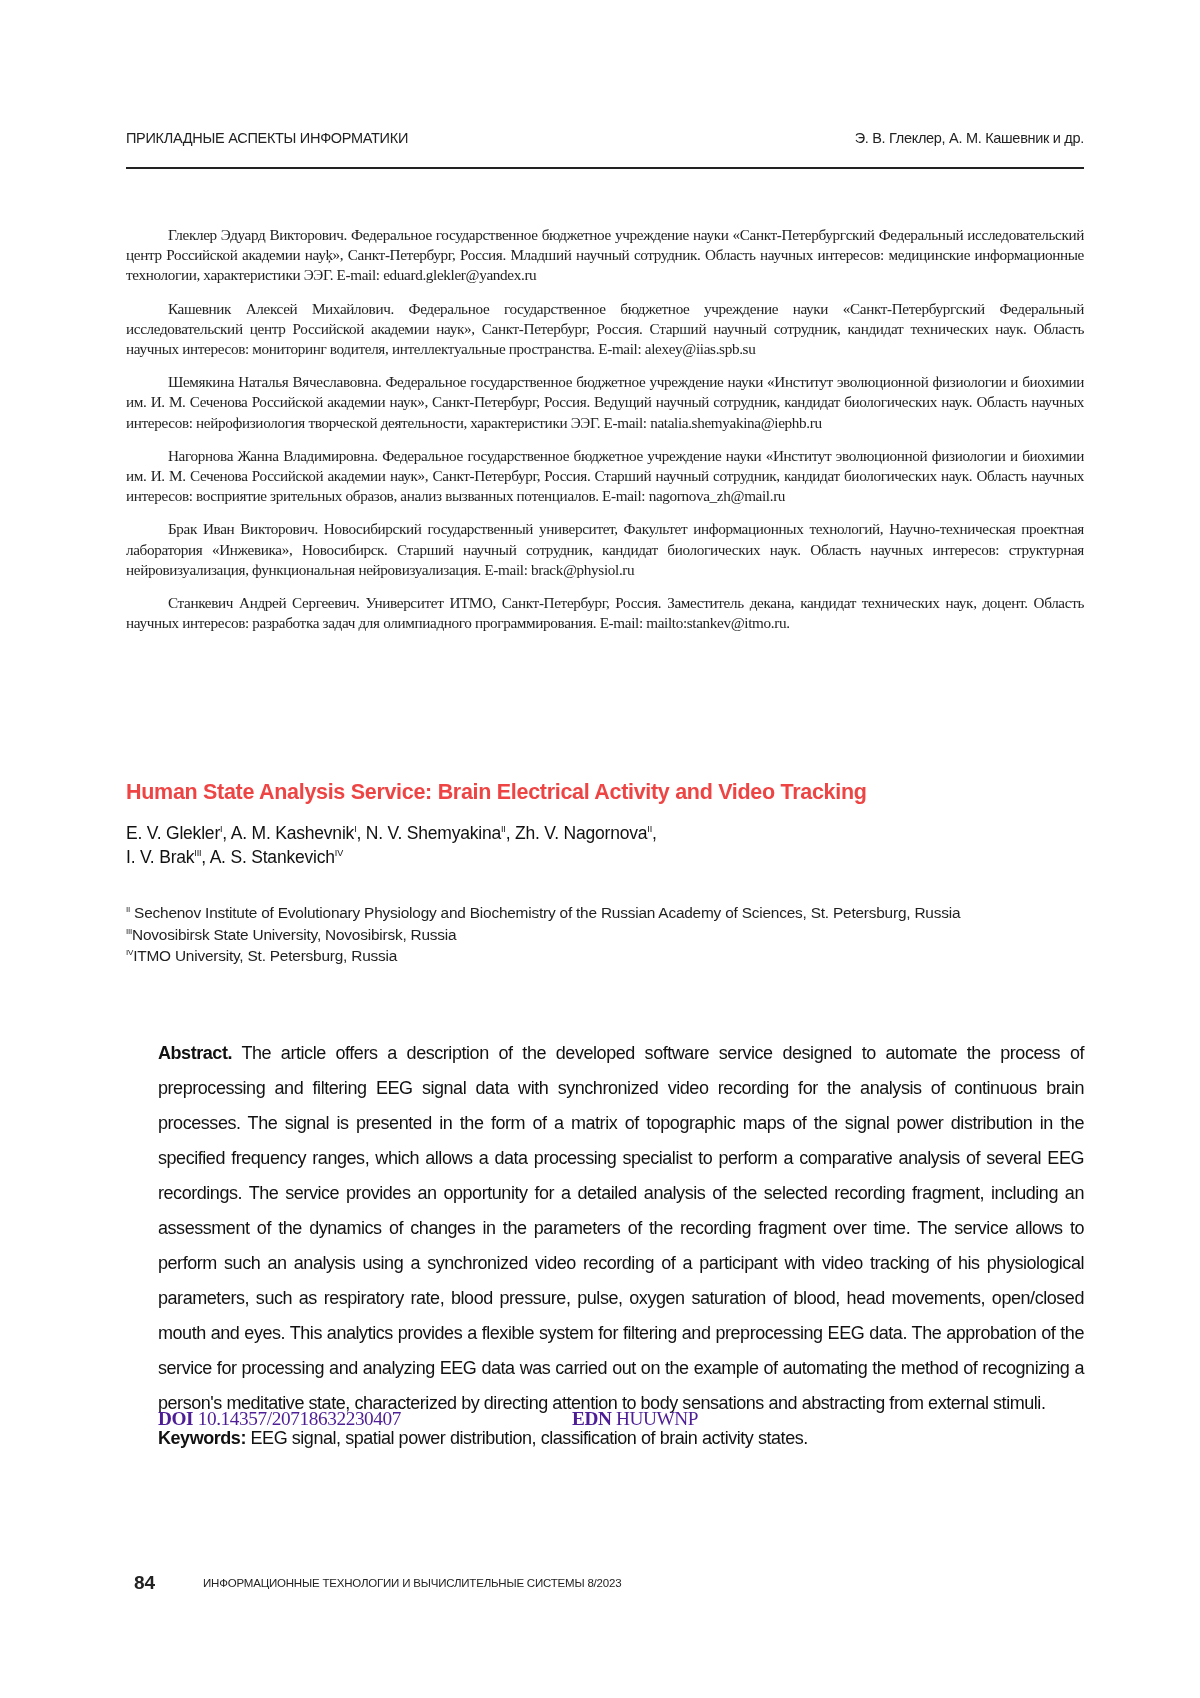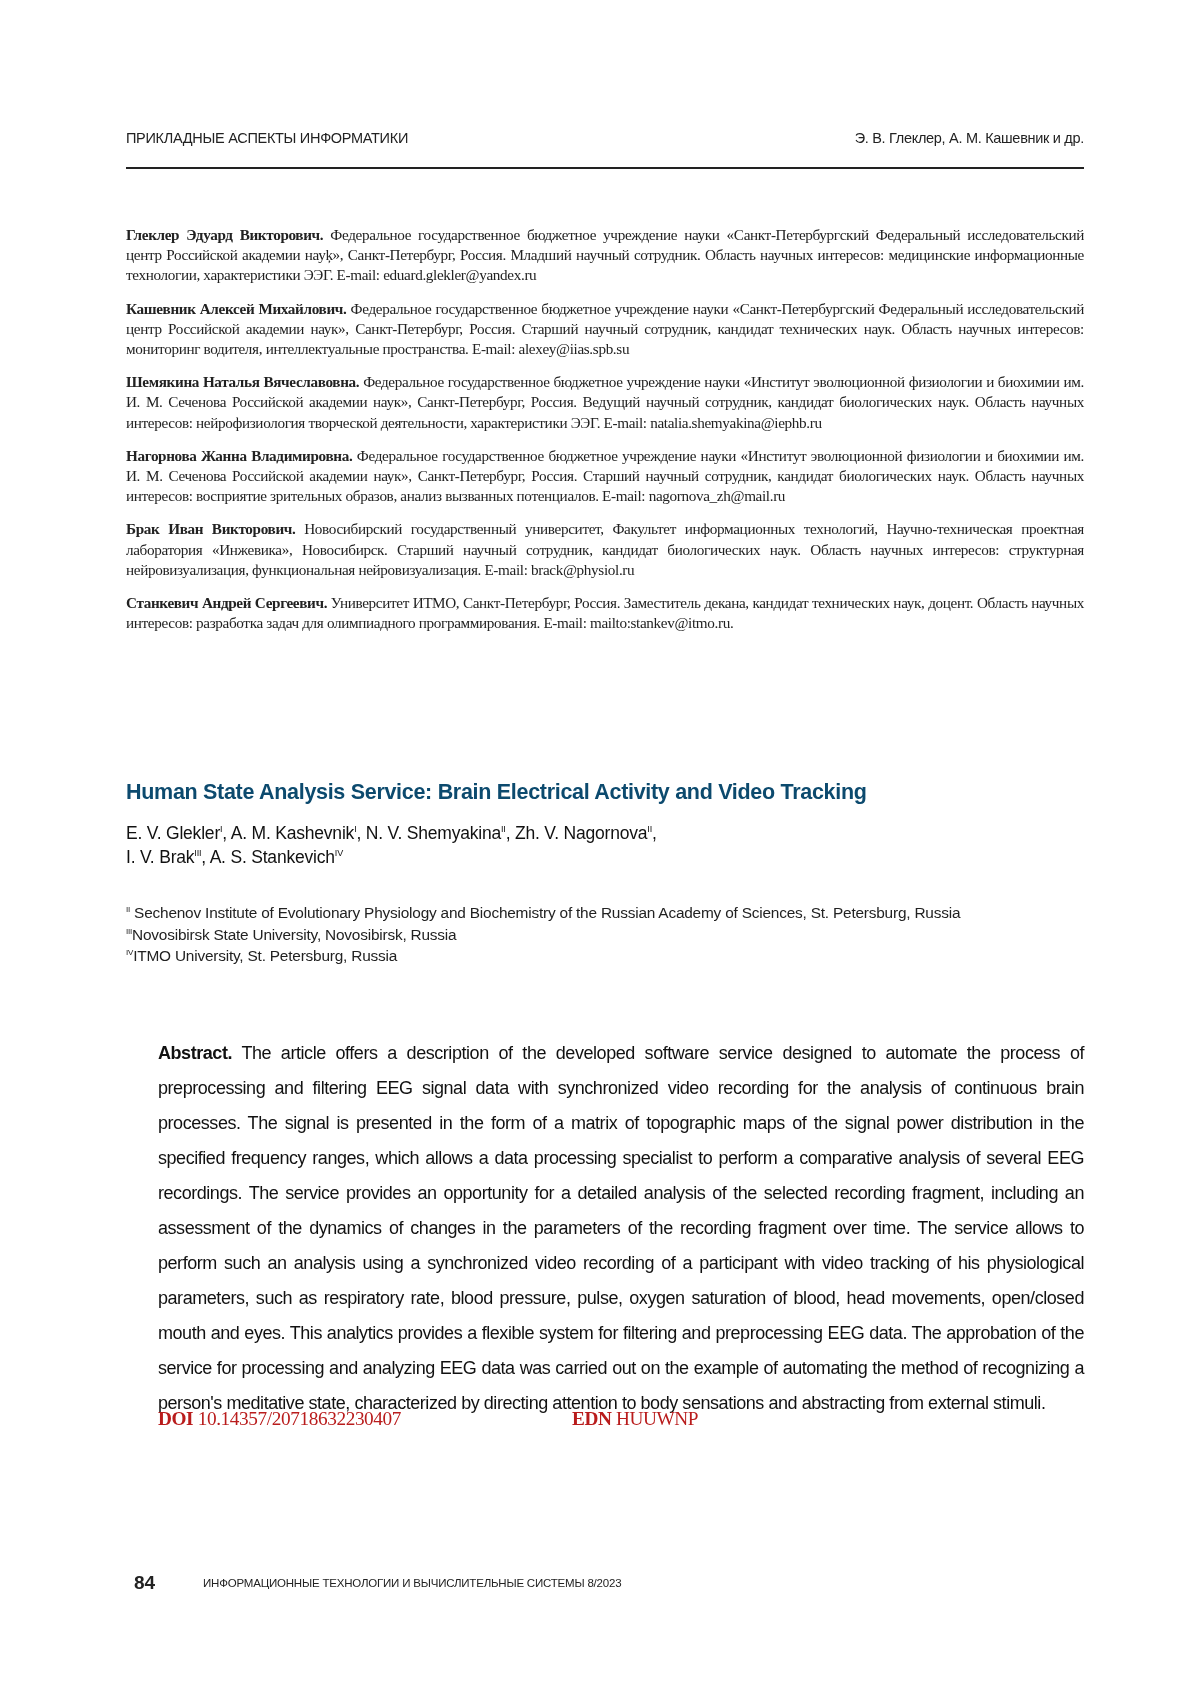--- a/index.html
+++ b/index.html
@@ -9,42 +9,42 @@
   .running-header { position: absolute; left: 126px; top: 130px; width: 958px; height: 20px;
     font-family: "Liberation Sans", sans-serif; font-size: 14.5px; letter-spacing: -0.3px; color: #222; }
   .running-header .left { position: absolute; left: 0; top: 0; }
   .running-header .right { position: absolute; right: 0; top: 0; }
   .header-rule { position: absolute; left: 126px; top: 167px; width: 958px; height: 2px; background: #222; }
 
   .bios { position: absolute; left: 126px; top: 225px; width: 958px;
     font-family: "Liberation Serif", serif; font-size: 15.2px; line-height: 20.2px; color: #222;
     text-align: justify; letter-spacing: -0.35px; }
   .bio { margin: 0 0 13px 0; }
-  .bio .name { font-weight: bold; }
+  .bio .name { font-weight: normal; margin-left: 42px; }
 
   .title { position: absolute; left: 126px; top: 780px; width: 958px;
-    font-family: "Liberation Sans", sans-serif; font-weight: bold; font-size: 21.5px; color: #0c4a6e; letter-spacing: -0.3px; }
+    font-family: "Liberation Sans", sans-serif; font-weight: bold; font-size: 21.5px; color: #ef4444; letter-spacing: -0.3px; }
   .authors { position: absolute; left: 126px; top: 821px; width: 958px;
     font-family: "Liberation Sans", sans-serif; font-size: 17.5px; line-height: 24px; color: #111; letter-spacing: -0.2px; }
   .authors sup { font-size: 9px; vertical-align: 7px; line-height: 0; }
 
   .affils { position: absolute; left: 126px; top: 902px; width: 958px;
     font-family: "Liberation Sans", sans-serif; font-size: 15.4px; line-height: 21.5px; color: #222;
     text-align: justify; letter-spacing: -0.2px; }
   .affils p { margin: 0; }
   .affils sup { font-size: 8px; vertical-align: 6px; line-height: 0; }
 
   .abstract { position: absolute; left: 158px; top: 1036px; width: 926px;
     font-family: Liberation Sans, sans-serif; font-size: 18px; line-height: 35px; color: #111;
     text-align: justify; letter-spacing: -0.45px; }
   .abstract p { margin: 0; }
   .abstract b { font-weight: bold; }
 
   .ids { position: absolute; left: 158px; top: 1408px; width: 926px; height: 26px;
-    font-family: "Liberation Serif", serif; font-size: 19.3px; color: #b91c1c; letter-spacing: -0.4px; }
+    font-family: "Liberation Serif", serif; font-size: 19.3px; color: #4c1d95; letter-spacing: -0.4px; }
   .ids .doi { position: absolute; left: 0; top: 0; }
   .ids .edn { position: absolute; left: 414px; top: 0; }
   .ids b { font-weight: bold; }
 
   .footer { position: absolute; left: 126px; top: 1572px; width: 958px; height: 24px;
     font-family: "Liberation Sans", sans-serif; color: #222; }
   .footer .pnum { position: absolute; left: 0; top: 0; font-weight: bold; font-size: 19px; margin-left: 8px; }
   .footer .journal { position: absolute; left: 77px; top: 5px; font-size: 11.5px; letter-spacing: -0.2px; }
 </style>
 </head>
@@ -79,20 +79,21 @@
   </div>
 
   <div class="affils">
     <p><sup>II</sup><span> Sechenov Institute of Evolutionary Physiology and Biochemistry of the Russian Academy of Sciences, St. Petersburg, Russia</span></p>
     <p><sup>III</sup><span>Novosibirsk State University, Novosibirsk, Russia</span></p>
     <p><sup>IV</sup><span>ITMO University, St. Petersburg, Russia</span></p>
   </div>
 
   <div class="abstract">
     <p><b>Abstract.</b><span> The article offers a description of the developed software service designed to automate the process of preprocessing and filtering EEG signal data with synchronized video recording for the analysis of continuous brain processes. The signal is presented in the form of a matrix of topographic maps of the signal power distribution in the specified frequency ranges, which allows a data processing specialist to perform a comparative analysis of several EEG recordings. The service provides an opportunity for a detailed analysis of the selected recording fragment, including an assessment of the dynamics of changes in the parameters of the recording fragment over time. The service allows to perform such an analysis using a synchronized video recording of a participant with video tracking of his physiological parameters, such as respiratory rate, blood pressure, pulse, oxygen saturation of blood, head movements, open/closed mouth and eyes. This analytics provides a flexible system for filtering and preprocessing EEG data. The approbation of the service for processing and analyzing EEG data was carried out on the example of automating the method of recognizing a person's meditative state, characterized by directing attention to body sensations and abstracting from external stimuli.</span></p>
+    <p><b>Keywords:</b><span> EEG signal, spatial power distribution, classification of brain activity states.</span></p>
   </div>
 
   <div class="ids">
     <span class="doi"><b>DOI</b><span> 10.14357/20718632230407</span></span>
     <span class="edn"><b>EDN</b><span> HUUWNP</span></span>
   </div>
 
   <div class="footer">
     <span class="pnum">84</span>
     <span class="journal">ИНФОРМАЦИОННЫЕ ТЕХНОЛОГИИ И ВЫЧИСЛИТЕЛЬНЫЕ СИСТЕМЫ 8/2023</span>

